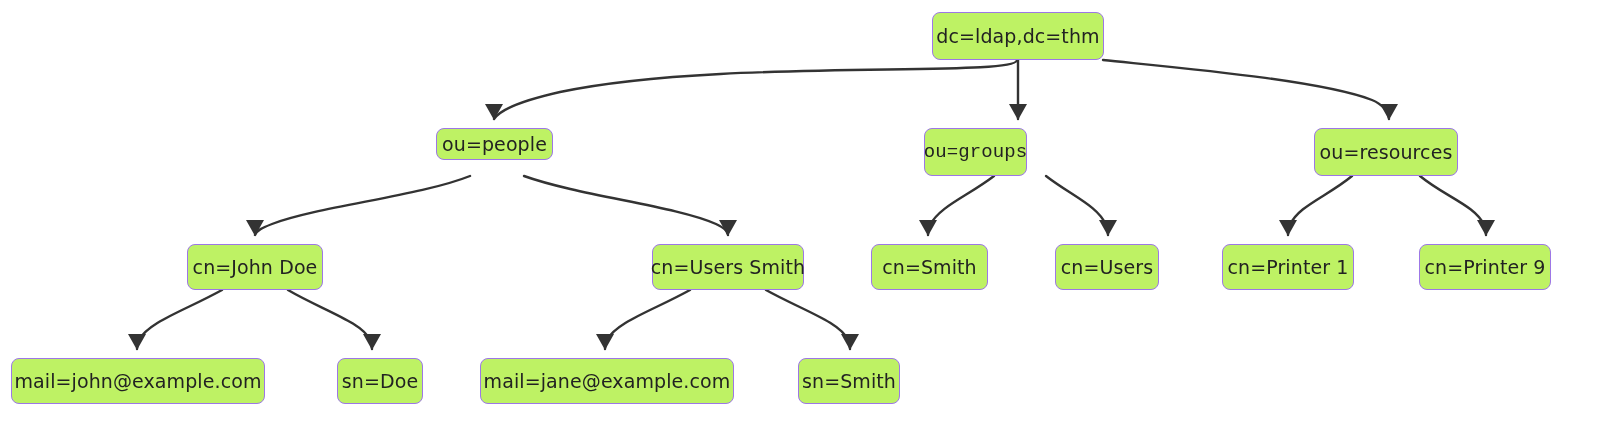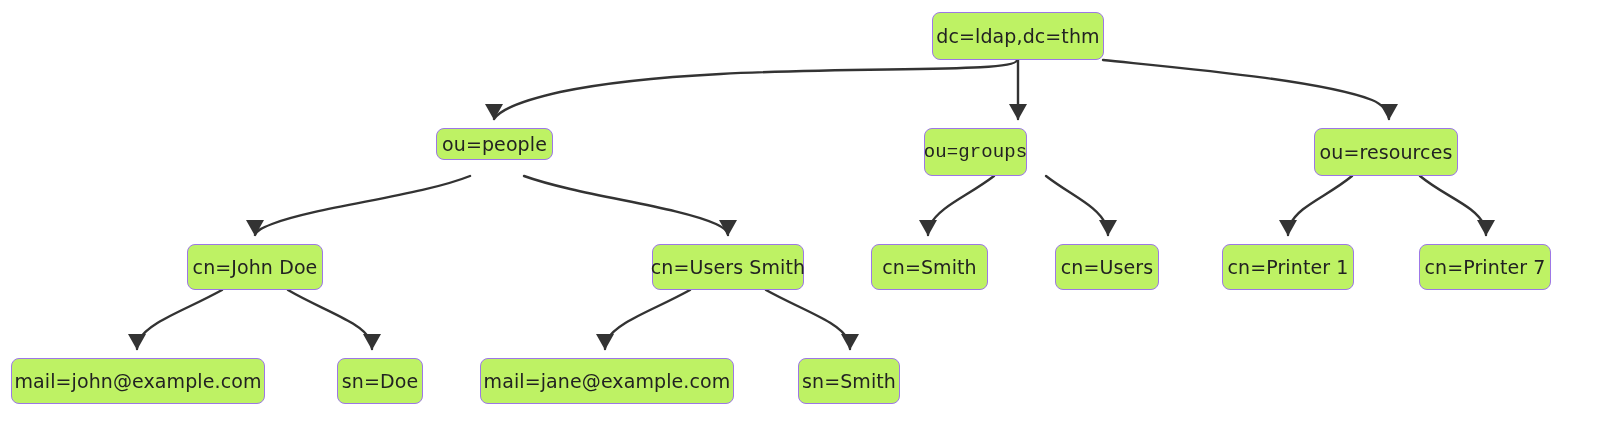--- a/index.html
+++ b/index.html
@@ -106,21 +106,21 @@
       <div class="node" style="left: 871px; top: 244px; width: 117px; height: 46px;">
         <span class="node-label">cn=Smith</span>
       </div>
       <div class="node" style="left: 1055px; top: 244px; width: 104px; height: 46px;">
         <span class="node-label">cn=Users</span>
       </div>
       <div class="node" style="left: 1222px; top: 244px; width: 132px; height: 46px;">
         <span class="node-label">cn=Printer 1</span>
       </div>
       <div class="node" style="left: 1419px; top: 244px; width: 132px; height: 46px;">
-        <span class="node-label">cn=Printer 7</span>
+        <span class="node-label">cn=Printer 9</span>
       </div>
       <div class="node" style="left: 11px; top: 358px; width: 254px; height: 46px;">
         <span class="node-label">mail=john@example.com</span>
       </div>
       <div class="node" style="left: 329px; top: 358px; width: 86px; height: 46px; margin-left: 8px;">
         <span class="node-label">sn=Doe</span>
       </div>
       <div class="node" style="left: 480px; top: 358px; width: 254px; height: 46px;">
         <span class="node-label">mail=jane@example.com</span>
       </div>

